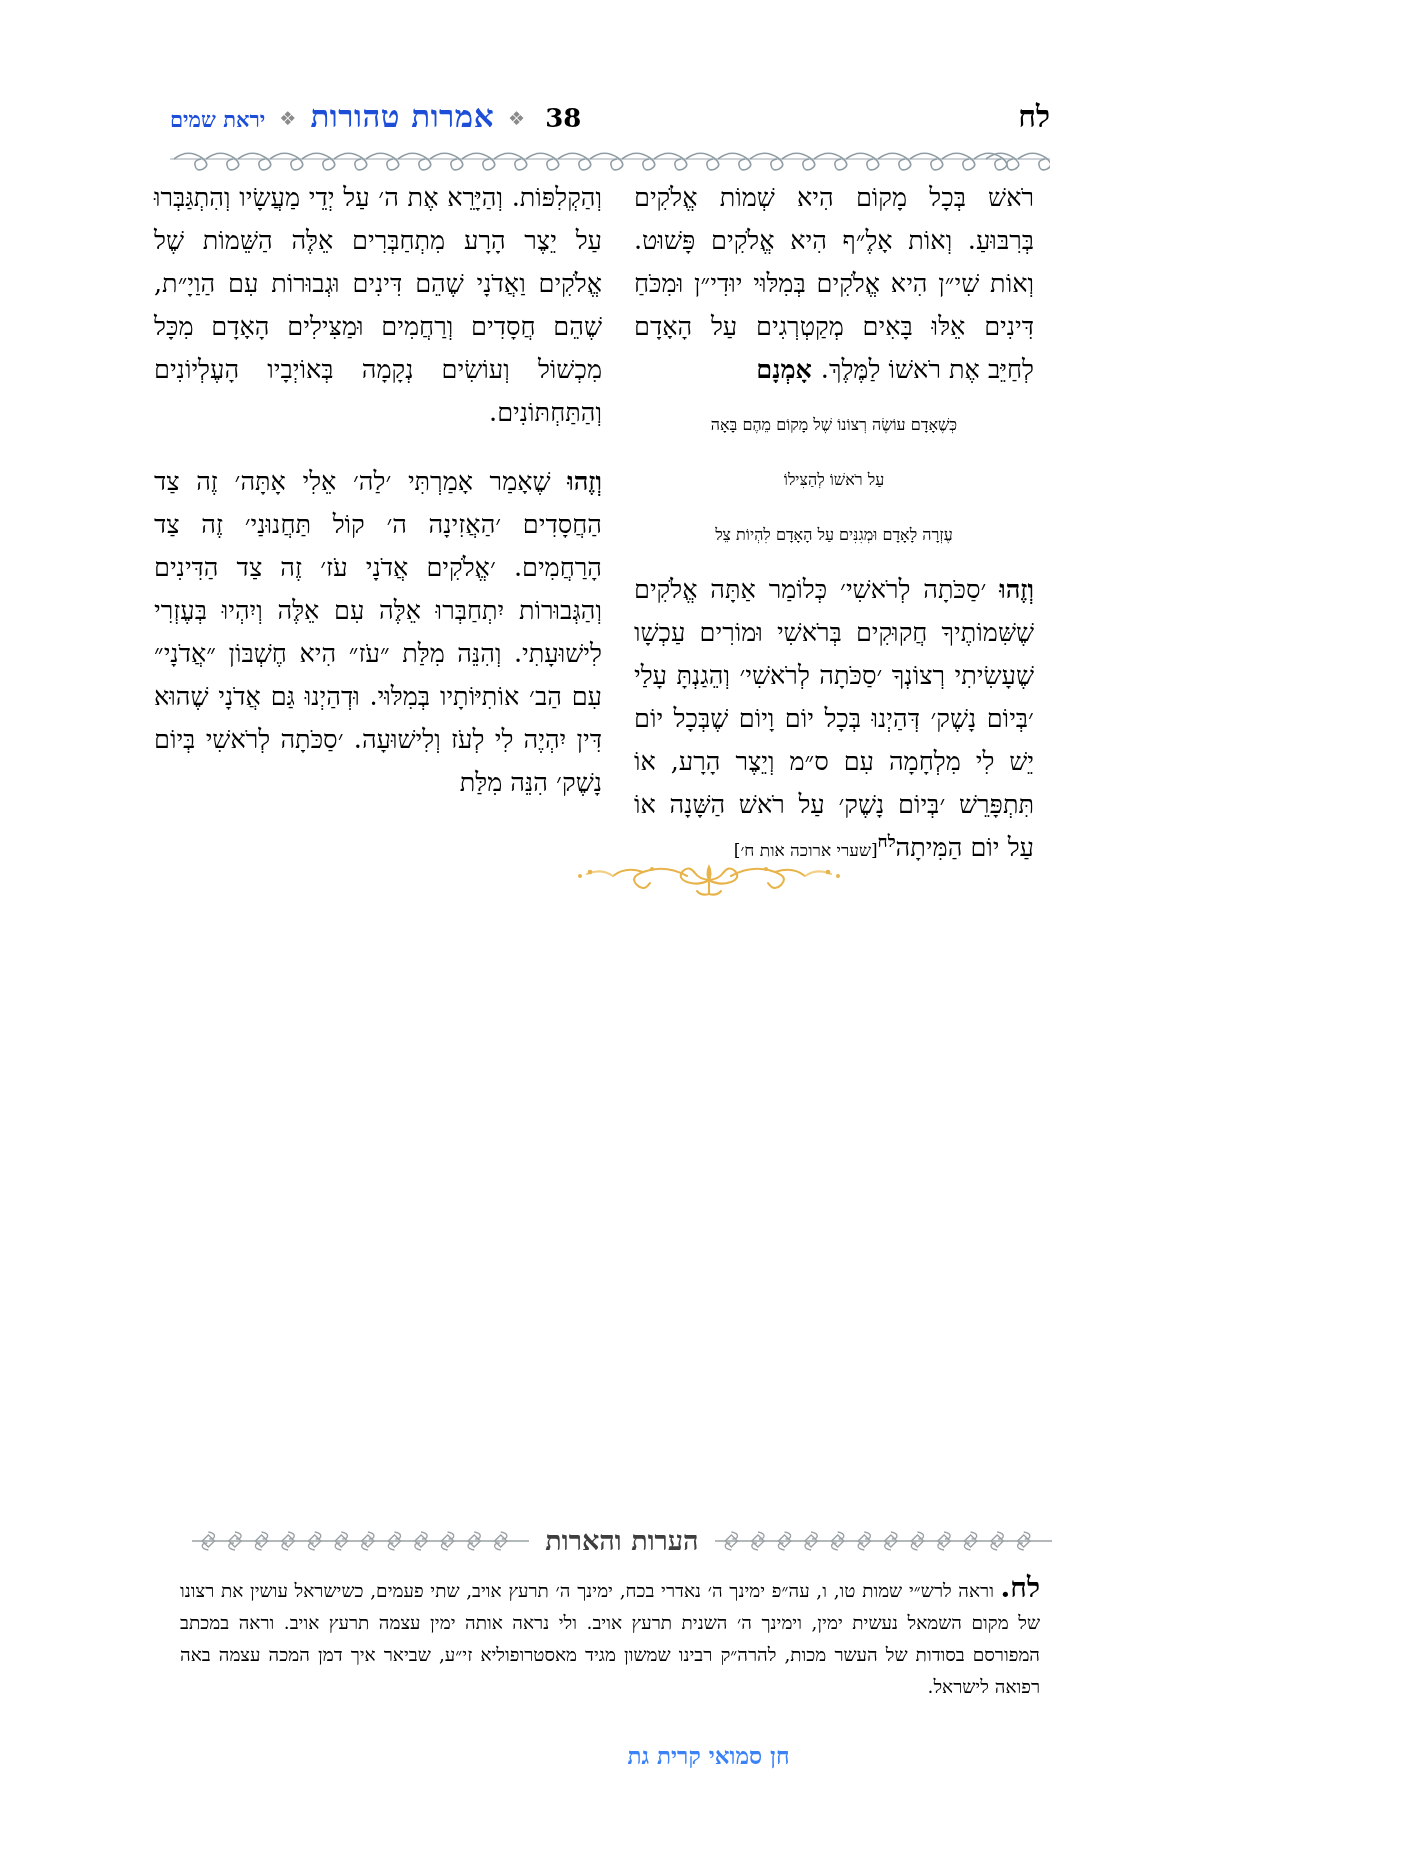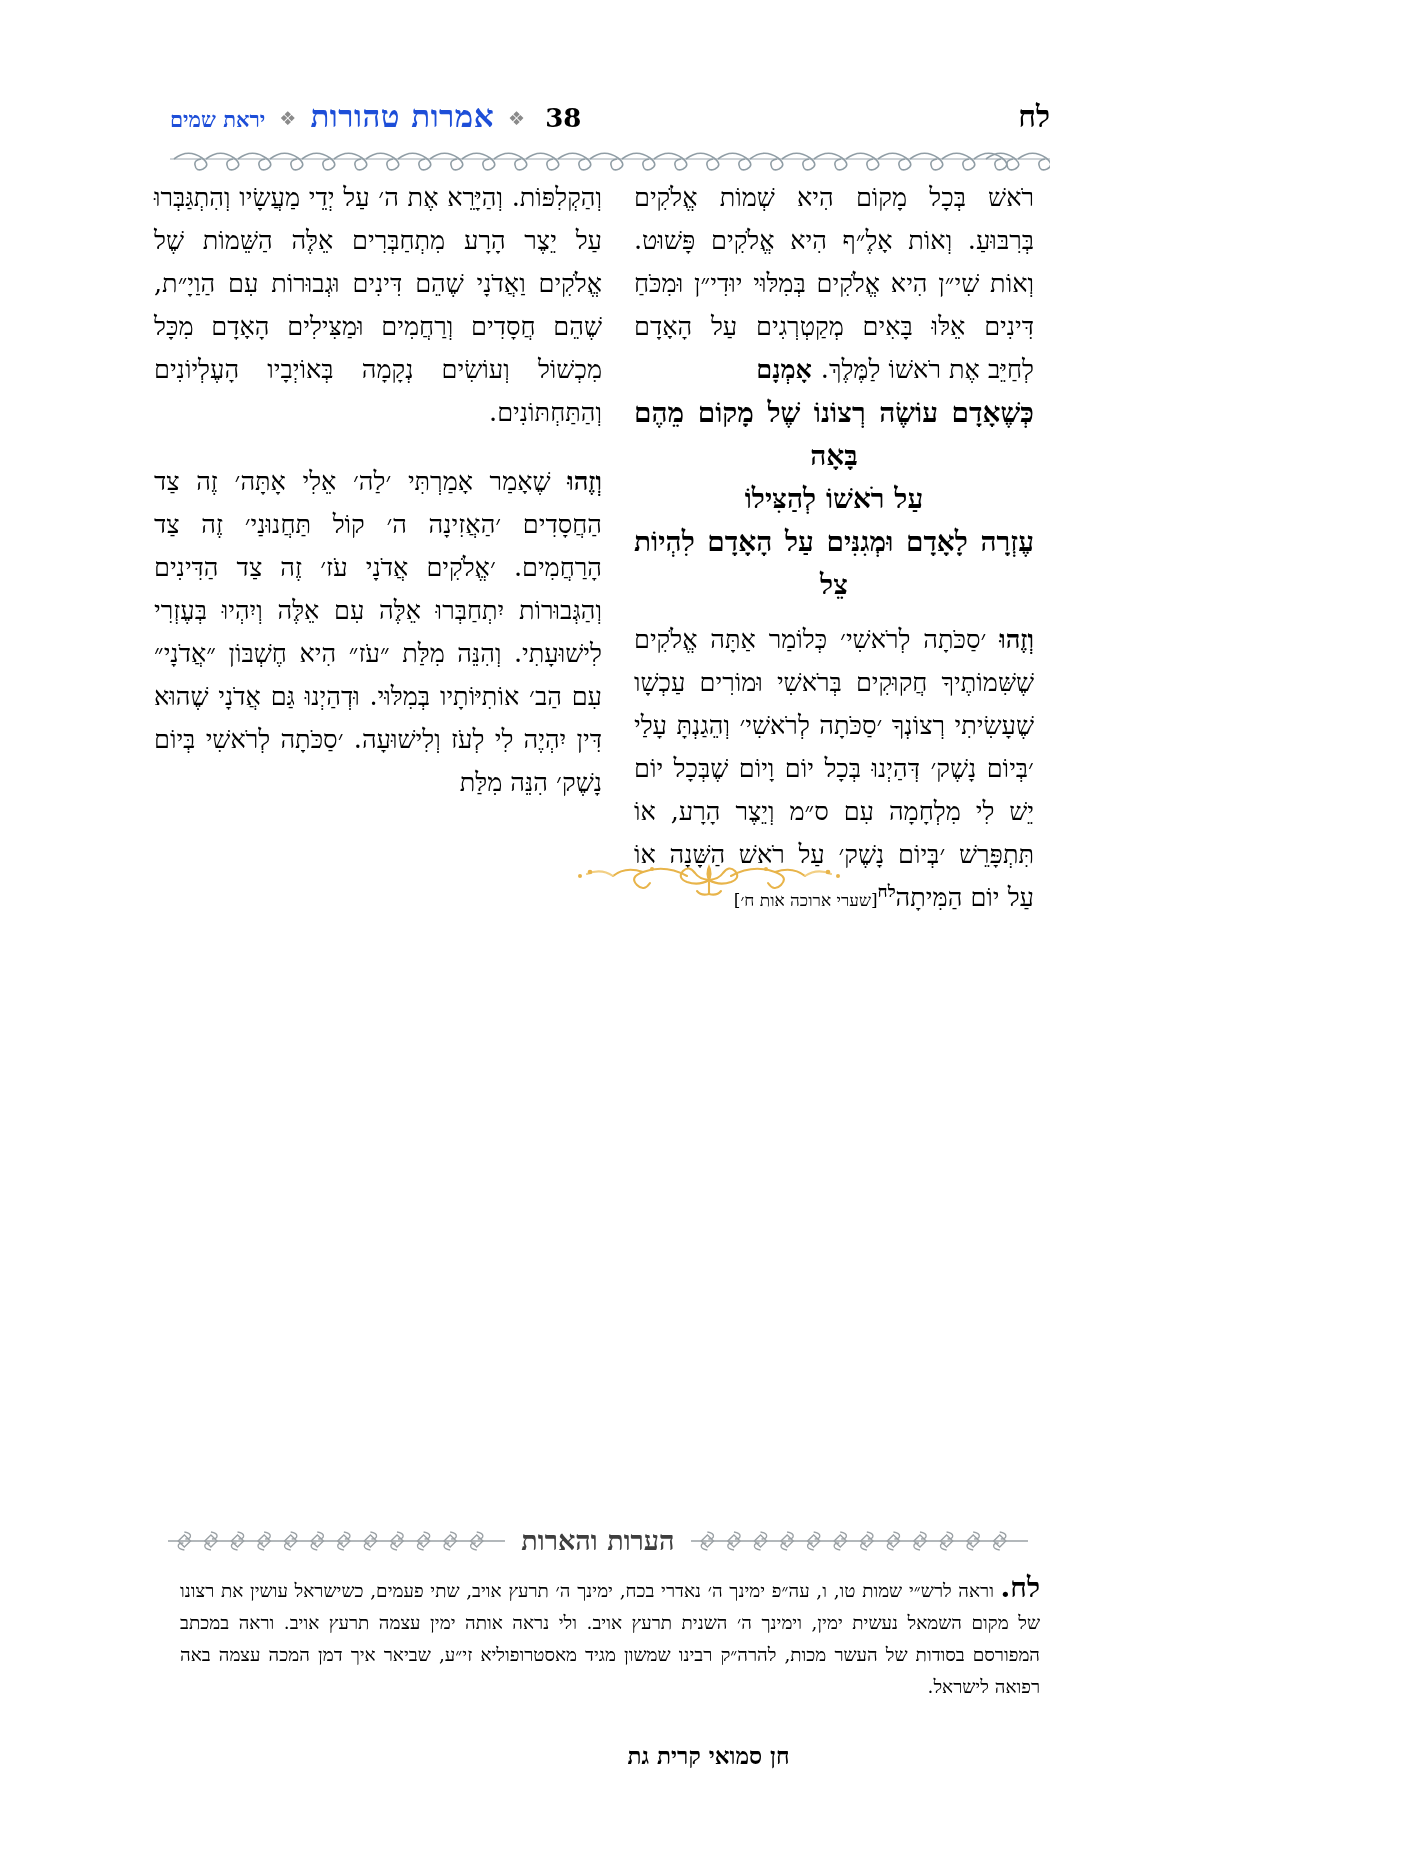--- a/index.html
+++ b/index.html
@@ -122,27 +122,27 @@
   p.body + p.body { margin-top: 26px; }
 
   .lead {
     font-weight: 700;
   }
   .bold-run {
     font-weight: 700;
   }
   p.bold-center {
     font-family: "DejaVu Serif", "Liberation Serif", serif;
-    font-weight: 700;
-    font-size: 28px;
+    font-weight: 400;
+    font-size: 16px;
     line-height: 43px;
     text-align: justify;
     text-align-last: center;
     direction: rtl;
-    margin: 0;
+    margin: 12px;
   }
   .source-ref {
     font-size: 17px;
     font-weight: 400;
     font-family: "DejaVu Serif", "Liberation Serif", serif;
   }
   sup.note-mark {
     font-size: 17px;
     font-weight: 700;
     vertical-align: super;
@@ -157,21 +157,21 @@
     width: 1417px;
     height: 70px;
     display: flex;
     align-items: center;
     justify-content: center;
   }
 
   
   .notes-band {
     position: absolute;
-    left: 168px;
+    left: 192px;
     top: 1518px;
     width: 860px;
     height: 46px;
     display: flex;
     align-items: center;
     justify-content: center;
     direction: rtl;
   }
   .notes-band .band-side {
     flex: 1 1 auto;
@@ -216,21 +216,21 @@
     left: 0;
     top: 1742px;
     width: 1417px;
     text-align: center;
     direction: rtl;
   }
   .footer-text {
     font-family: "DejaVu Serif", "Liberation Serif", serif;
     font-weight: 700;
     font-size: 23px;
-    color: #000000;
+    color: #3b82f6;
   }
 </style>
 </head>
 <body>
 
 <div class="page">
 
   <div class="runhead">
     <div class="runhead-right">
       <span class="runhead-pagenum">38</span>

